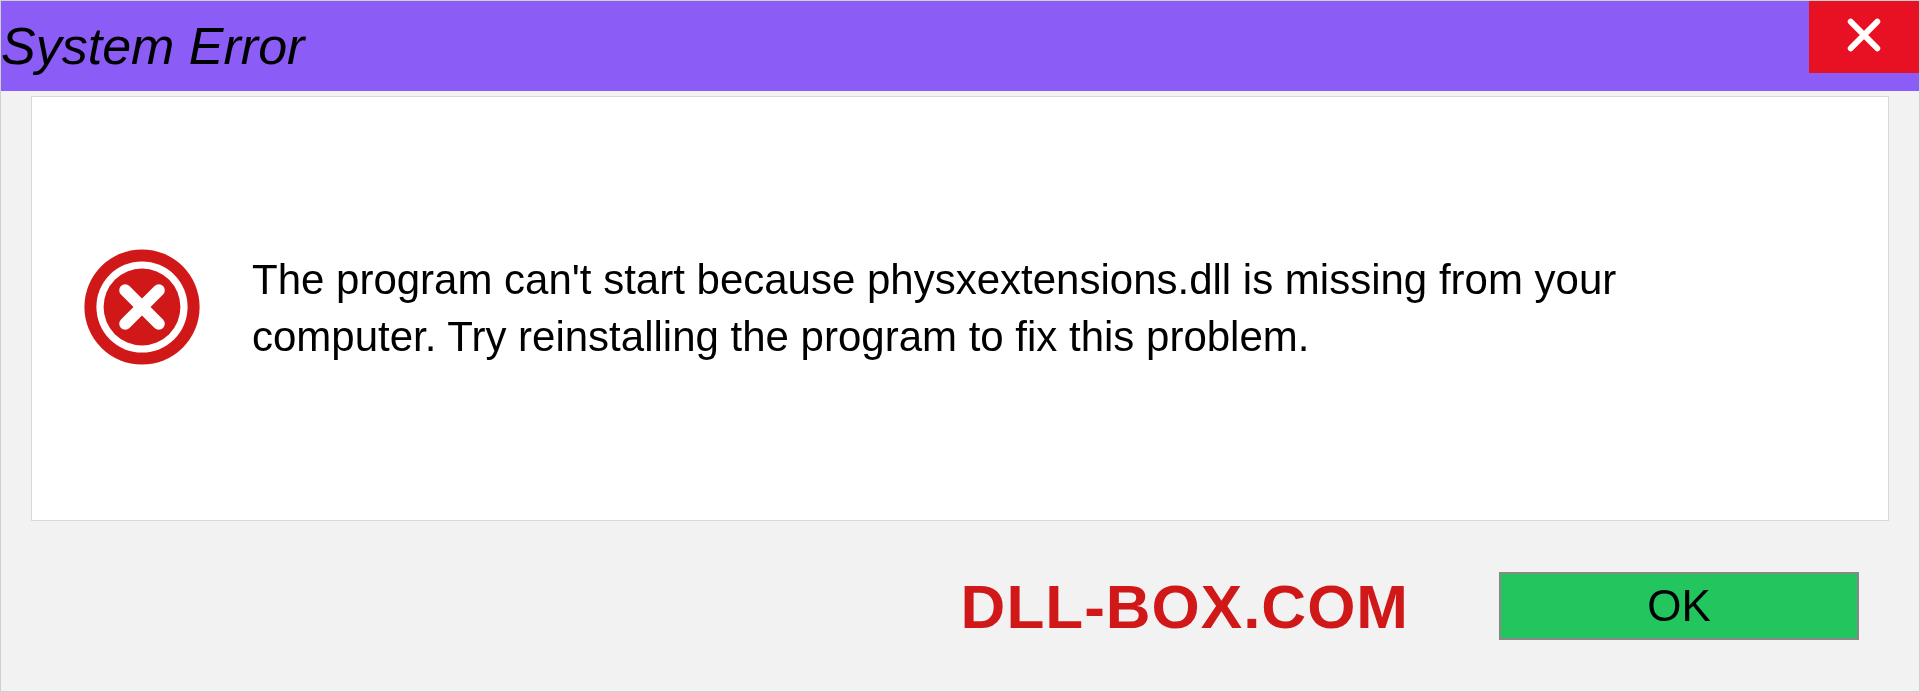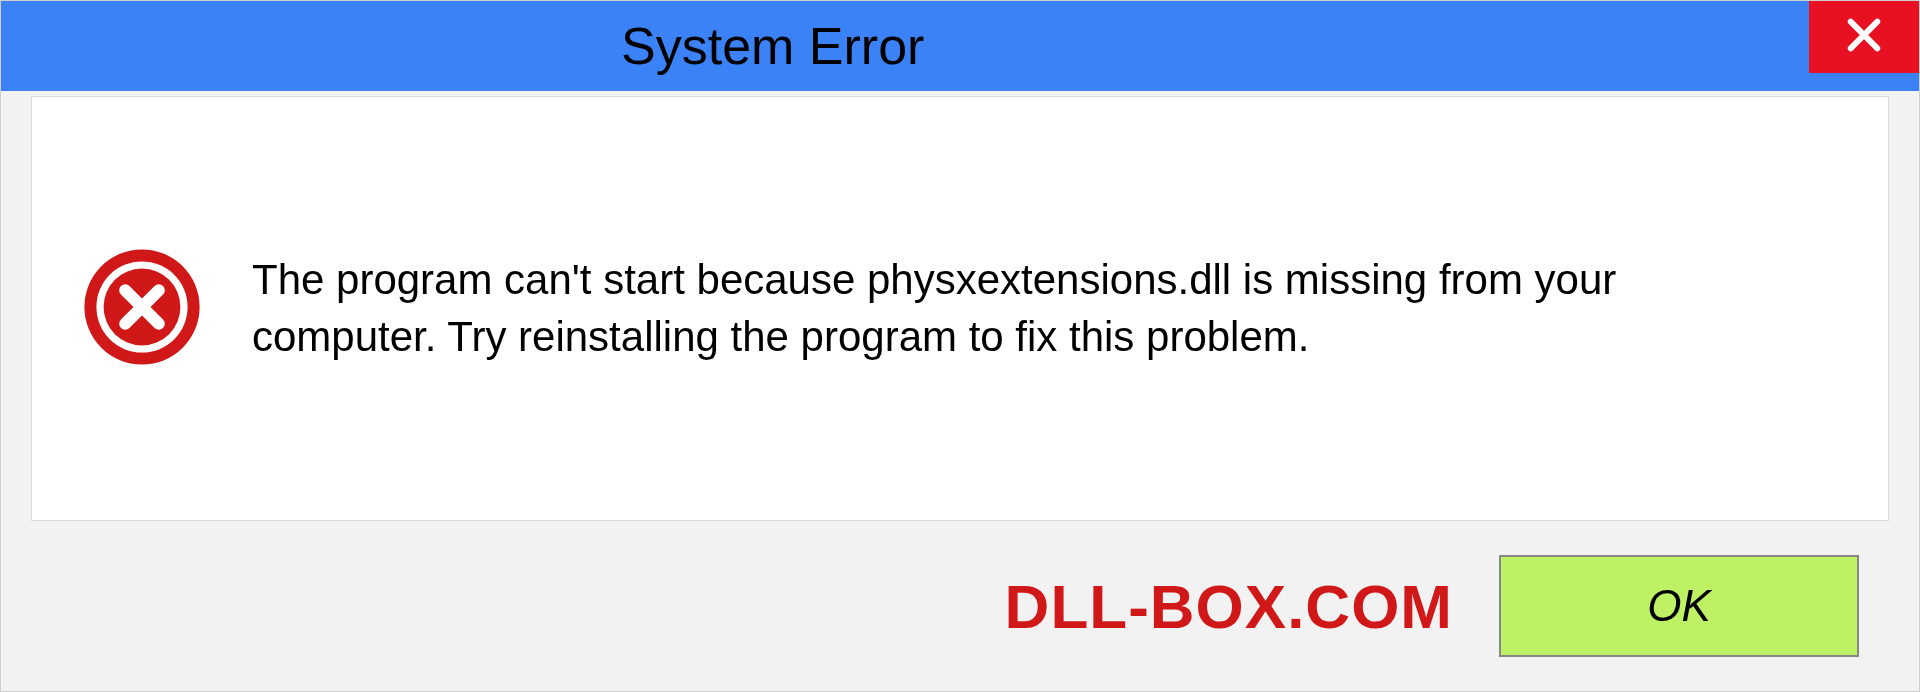--- a/index.html
+++ b/index.html
@@ -18,25 +18,25 @@
       width: 100%;
       height: 100%;
       background: #f2f2f2;
       border: 1px solid #d0d0d0;
       position: relative;
       display: flex;
       flex-direction: column;
     }
     .titlebar {
       height: 90px;
-      background: #3b82f6;
+      background: #8b5cf6;
       display: flex;
       align-items: center;
-      padding-left: 620px;
       position: relative;
+      font-style: italic;
     }
     .title-text {
       font-size: 52px;
       font-weight: 400;
       color: #000;
     }
     .close-btn {
       position: absolute;
       top: 0;
       right: 0;
@@ -75,42 +75,41 @@
       color: #000;
       font-weight: 400;
       max-width: 1550px;
     }
     .footer {
       height: 170px;
       display: flex;
       align-items: center;
       justify-content: flex-end;
       padding: 0 60px;
-      gap: 46px;
+      gap: 90px;
     }
     .watermark {
       font-size: 62px;
       font-weight: 800;
       color: #d01818;
       letter-spacing: 1px;
       font-family: Arial, sans-serif;
     }
     .ok-btn {
       width: 360px;
-      height: 102px;
-      background: #bef264;
+      height: 68px;
+      background: #22c55e;
       border: 2px solid #888;
       font-size: 44px;
       color: #000;
       display: flex;
       align-items: center;
       justify-content: center;
       cursor: pointer;
       font-family: "Segoe UI", Tahoma, Arial, sans-serif;
-      font-style: italic;
     }
   </style>
 </head>
 <body>
 
 <div class="dialog">
   <div class="titlebar">
     <span class="title-text">System Error</span>
     <div class="close-btn">
       <span>

